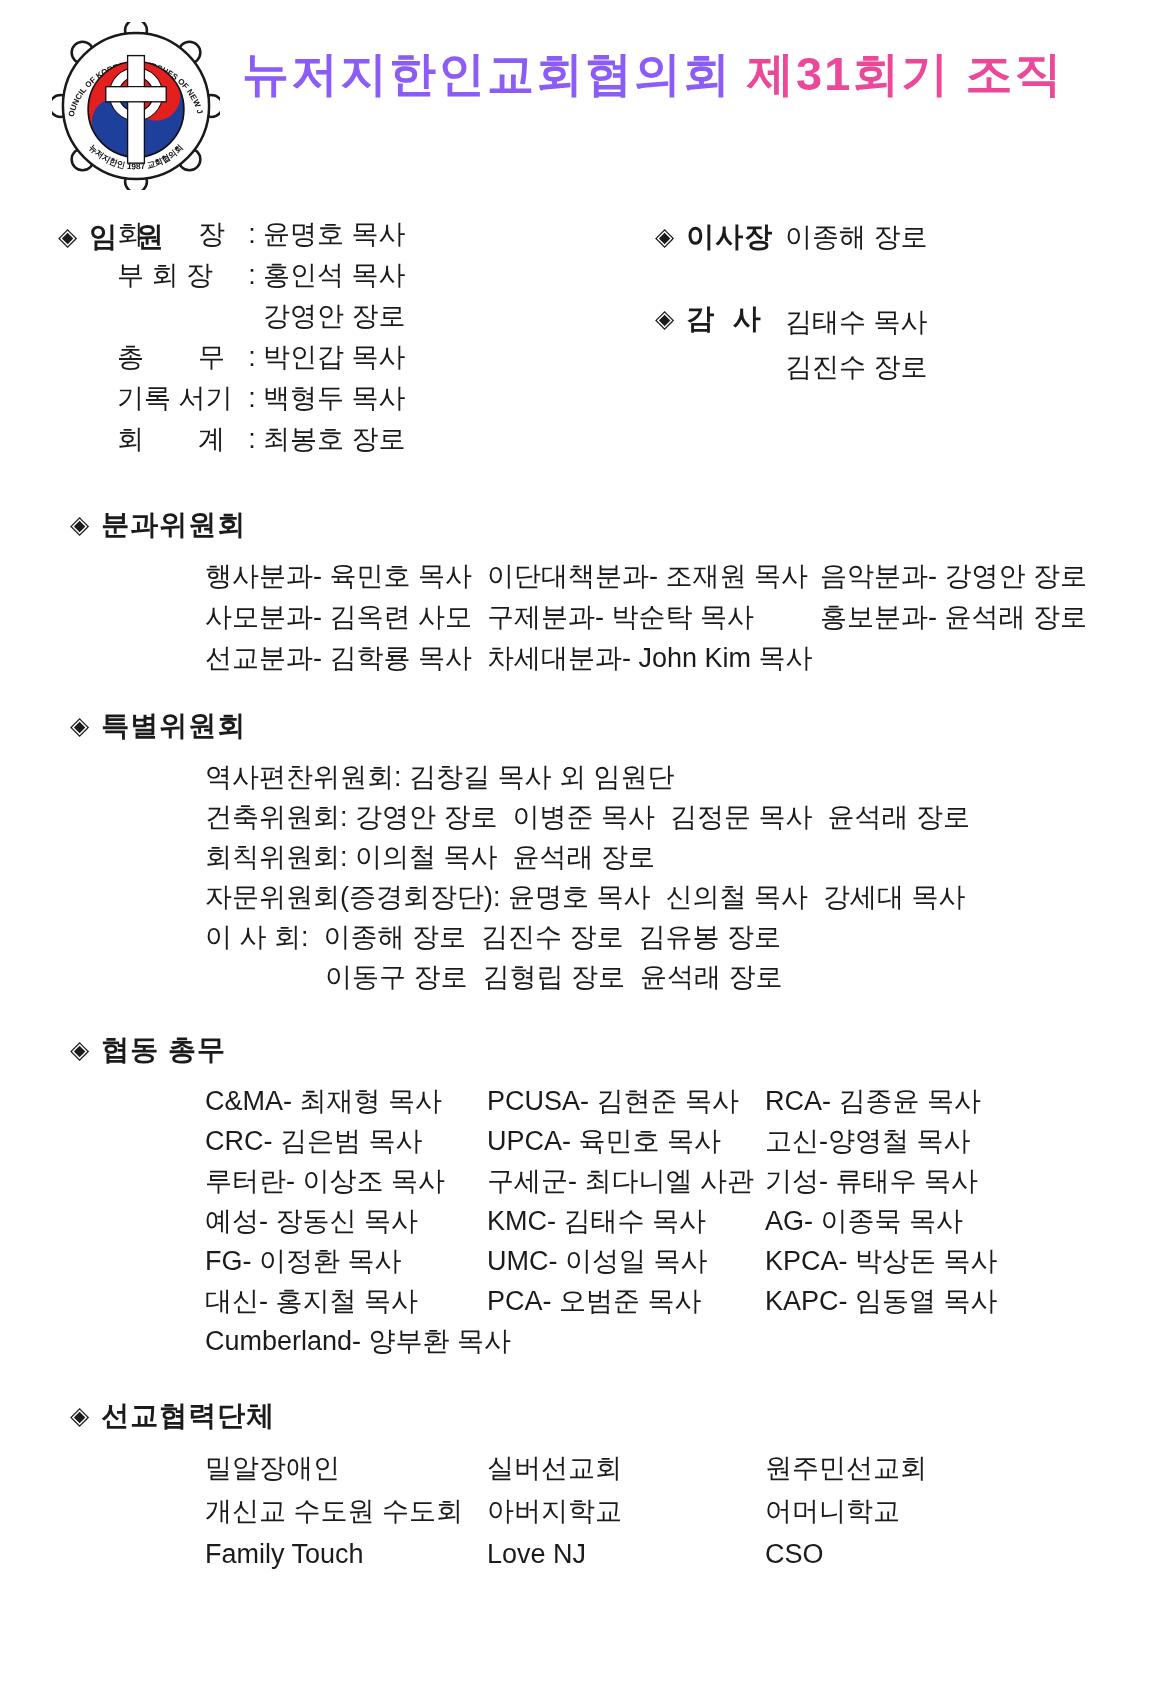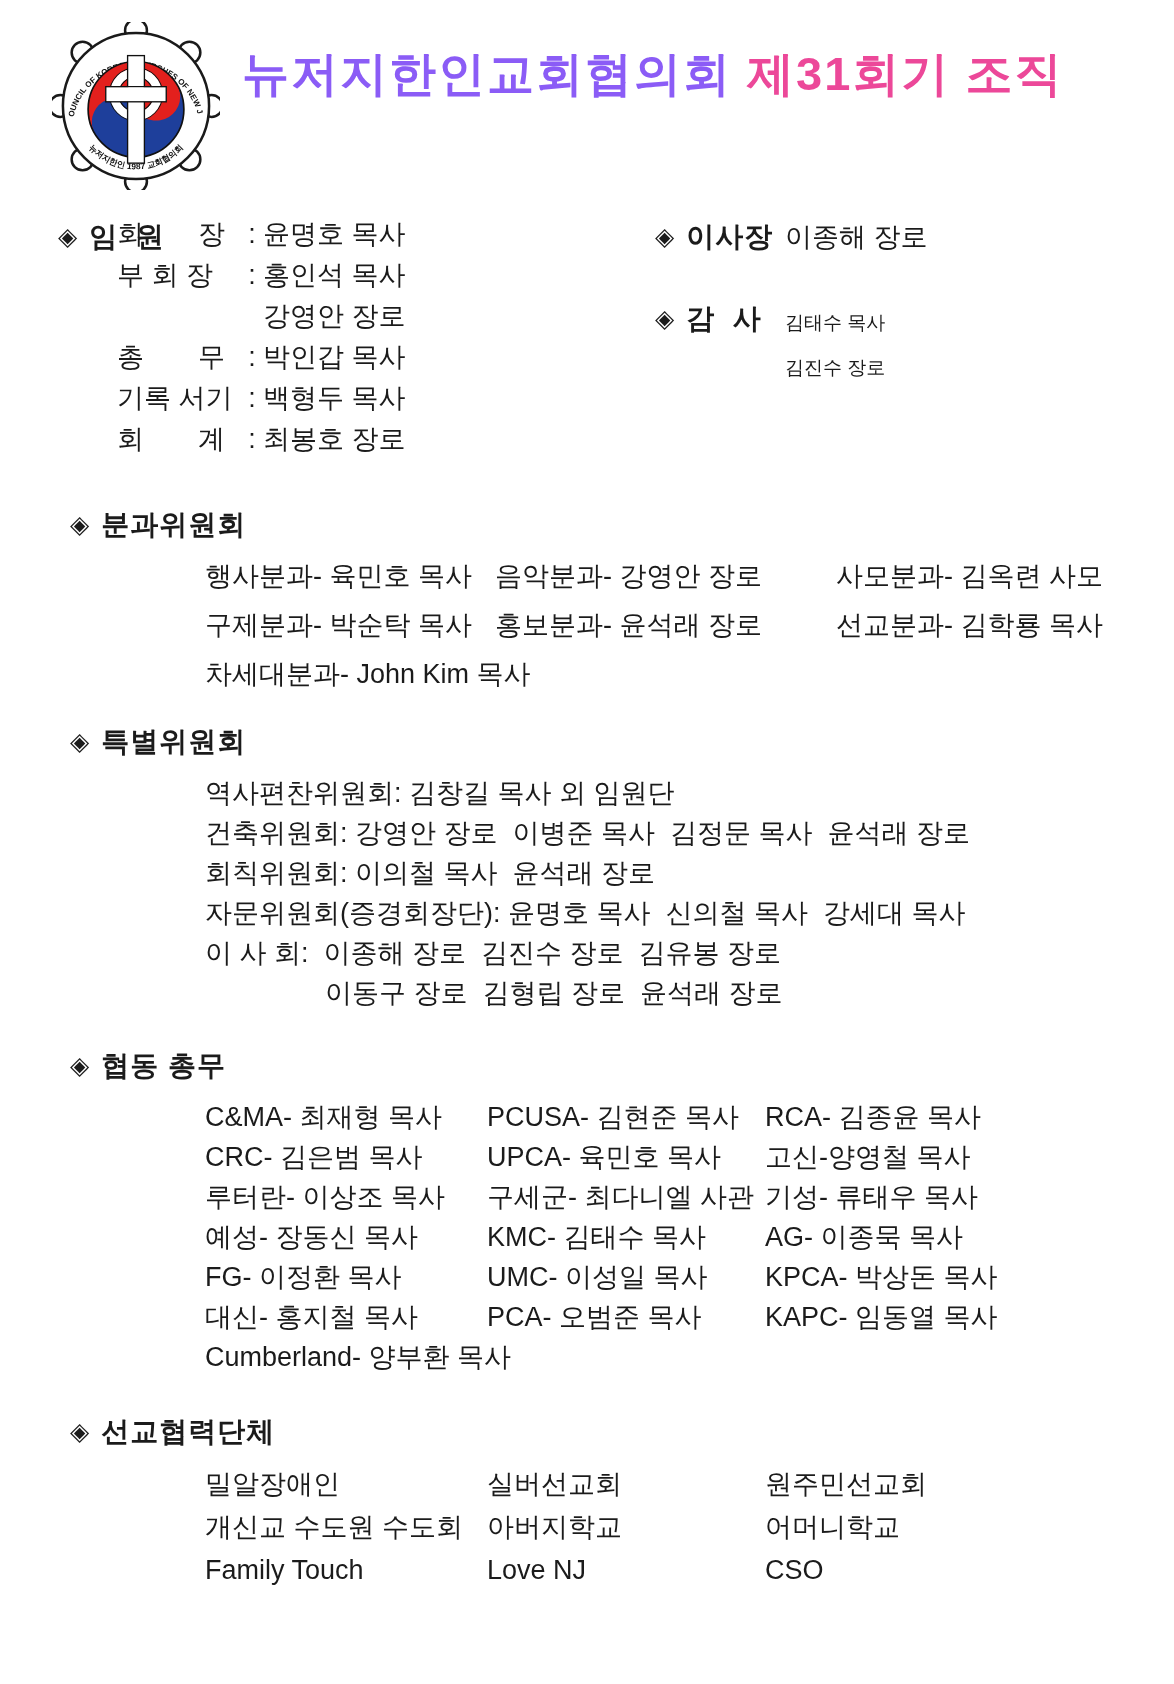--- a/index.html
+++ b/index.html
@@ -26,26 +26,26 @@
   .officers-heading{position:absolute;left:0;top:4px;}
   .officers-rows{margin-left:59px;}
   .officer-row{font-size:27px;line-height:41px;white-space:pre;}
   .officer-row .role{display:inline-block;min-width:124px;white-space:pre;}
   .officer-row .colon{display:inline-block;width:22px;text-align:center;}
   .right-officials{position:absolute;left:597px;top:4px;}
   .official-row{display:flex;align-items:flex-start;}
   .official-row .head{width:130px;flex:0 0 auto;}
   .official-name{font-size:27px;line-height:38px;}
   .auditors-block{margin-top:44px;}
-  .official-names div{font-size:19px;line-height:45px;}
+  .official-names div{font-size:27px;line-height:45px;}
   
   .section-heading{margin:12px;}
   .grid{margin-left:147px;display:grid;margin-top:10px;}
   .grid .cell{font-size:27px;line-height:41px;white-space:pre;}
-  .grid-sub{grid-template-columns:282px 333px 1fr;gap:8px;}
+  .grid-sub{grid-template-columns:282px 333px 1fr;}
   .grid-coop{grid-template-columns:282px 278px 1fr;}
   .grid-coop .cell{line-height:40px;}
   .grid-mission{grid-template-columns:282px 278px 1fr;}
   .grid-mission .cell{line-height:43px;}
   .sec-sub{margin-top:44px;}
   .sec-special{margin-top:28px;}
   .sec-coop{margin-top:34px;}
   .sec-mission{margin-top:36px;}
   .special-lines{margin-left:147px;margin-top:8px;}
   .sp-line{font-size:27px;line-height:40px;white-space:pre;}
@@ -117,20 +117,21 @@
               <div>김진수 장로</div>
             </div>
         </div>
       </div>
     </div>
 
     <div class="sec-sub">
       <div class="sec-head section-heading"><span class="bullet">◈</span><span>분과위원회</span></div>
       <div class="grid grid-sub">
           <div class="cell">행사분과- 육민호 목사</div>
+          <div class="cell">이단대책분과- 조재원 목사</div>
           <div class="cell">음악분과- 강영안 장로</div>
           <div class="cell">사모분과- 김옥련 사모</div>
           <div class="cell">구제분과- 박순탁 목사</div>
           <div class="cell">홍보분과- 윤석래 장로</div>
           <div class="cell">선교분과- 김학룡 목사</div>
           <div class="cell">차세대분과- John Kim 목사</div>
           <div class="cell"></div>
         </div>
     </div>
 

